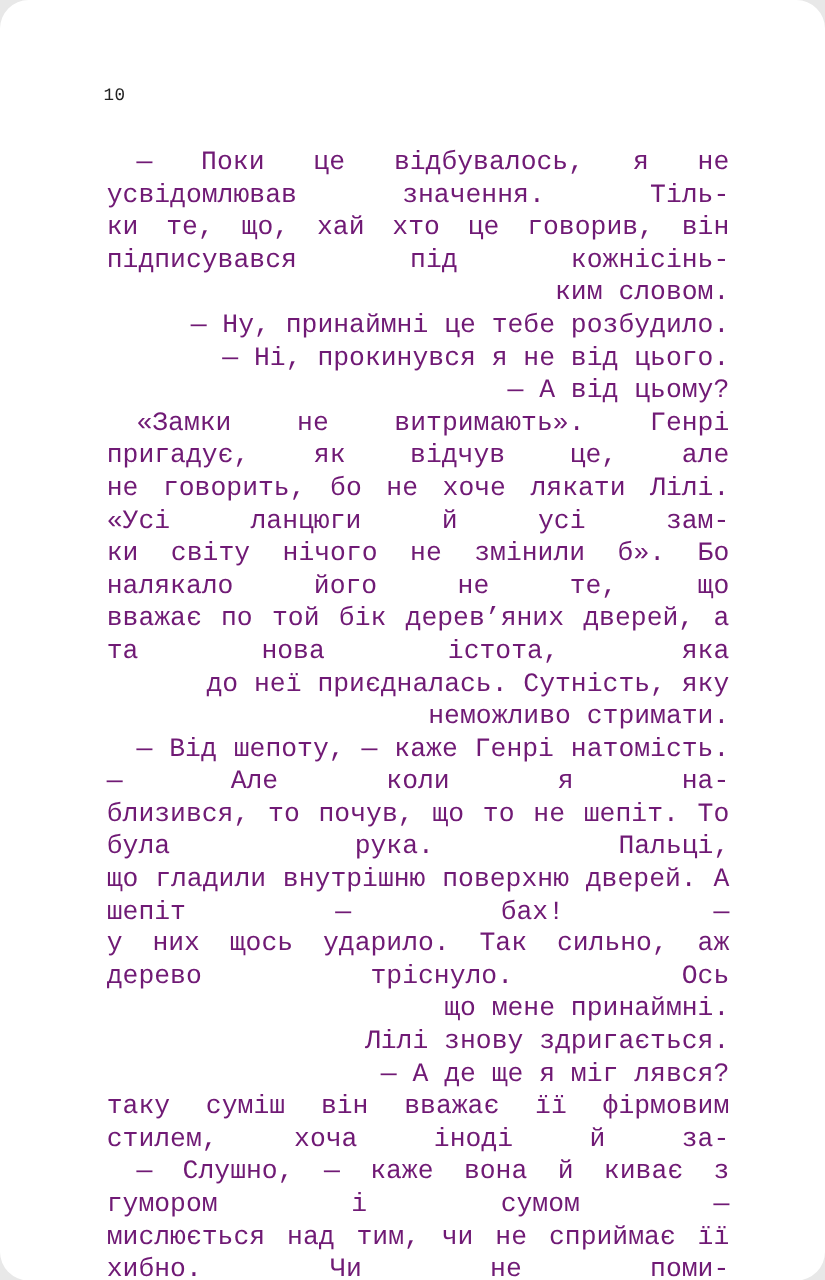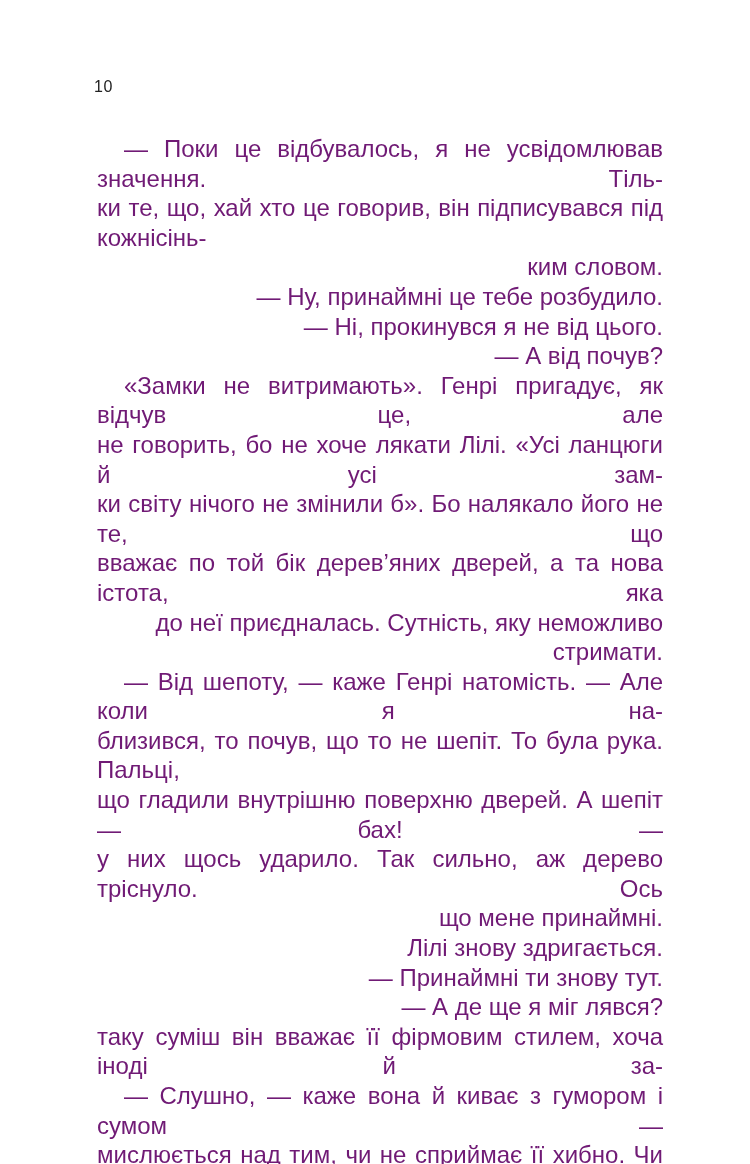--- a/index.html
+++ b/index.html
@@ -6,23 +6,24 @@
     margin: 0;
     padding: 0;
     background: #e8e8e8;
   }
   .book-page {
     position: relative;
     width: 750px;
     height: 1164px;
     margin: 0 auto;
     background: #ffffff;
-    font-family: Liberation Sans, sans-serif;
+    font-family: Liberation Mono, monospace;
     color: #1c1c1c;
     overflow: hidden;
+    border-radius: 26px;
   }
   .page-number {
     position: absolute;
     left: 94px;
     top: 78px;
     font-size: 16px;
     letter-spacing: 0.5px;
     color: #222222;
   }
   .text-block {
@@ -63,43 +64,40 @@
         <div class="line mid">ки те, що, хай хто це говорив, він підписувався під кожнісінь-</div>
         <div class="line">ким словом.</div>
       </div>
       <div class="paragraph">
         <div class="line first">— Ну, принаймні це тебе розбудило.</div>
       </div>
       <div class="paragraph">
         <div class="line first">— Ні, прокинувся я не від цього.</div>
       </div>
       <div class="paragraph">
-        <div class="line first">— А від почув?</div>
+        <div class="line first">— А від цьому?</div>
       </div>
       <div class="paragraph">
         <div class="line first mid">«Замки не витримають». Генрі пригадує, як відчув це, але</div>
         <div class="line mid">не говорить, бо не хоче лякати Лілі. «Усі ланцюги й усі зам-</div>
         <div class="line mid">ки світу нічого не змінили б». Бо налякало його не те, що</div>
         <div class="line mid">вважає по той бік дерев’яних дверей, а та нова істота, яка</div>
         <div class="line">до неї приєдналась. Сутність, яку неможливо стримати.</div>
       </div>
       <div class="paragraph">
         <div class="line first mid">— Від шепоту, — каже Генрі натомість. — Але коли я на-</div>
         <div class="line mid">близився, то почув, що то не шепіт. То була рука. Пальці,</div>
         <div class="line mid">що гладили внутрішню поверхню дверей. А шепіт — бах! —</div>
         <div class="line mid">у них щось ударило. Так сильно, аж дерево тріснуло. Ось</div>
         <div class="line">що мене принаймні.</div>
       </div>
       <div class="paragraph">
         <div class="line first">Лілі знову здригається.</div>
       </div>
       <div class="paragraph">
-        <div class="line first">— Принаймні ти знову тут.</div>
-      </div>
-      <div class="paragraph">
         <div class="line first">— А де ще я міг лявся?</div>
       </div>
       <div class="paragraph">
         <div class="line mid">таку суміш він вважає її фірмовим стилем, хоча іноді й за-</div>
         <div class="line first mid">— Слушно, — каже вона й киває з гумором і сумом —</div>
         <div class="line mid">мислюється над тим, чи не сприймає її хибно. Чи не поми-</div>
         <div class="line">лявся він у цьому завжди. — Слушно.</div>
       </div>
     </div>
 </div>

